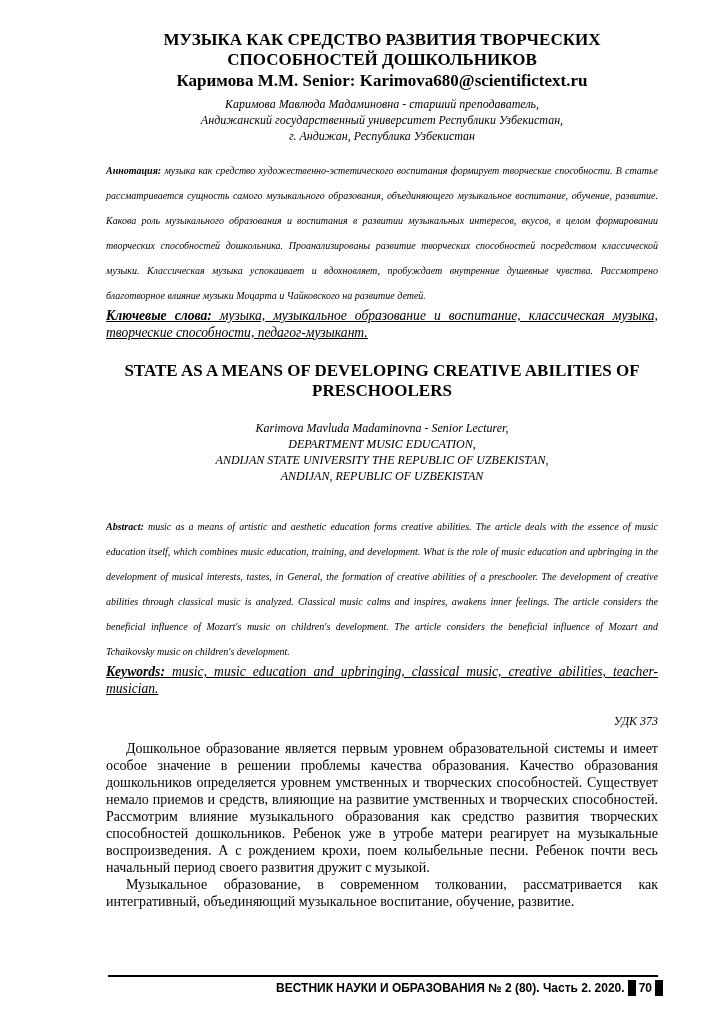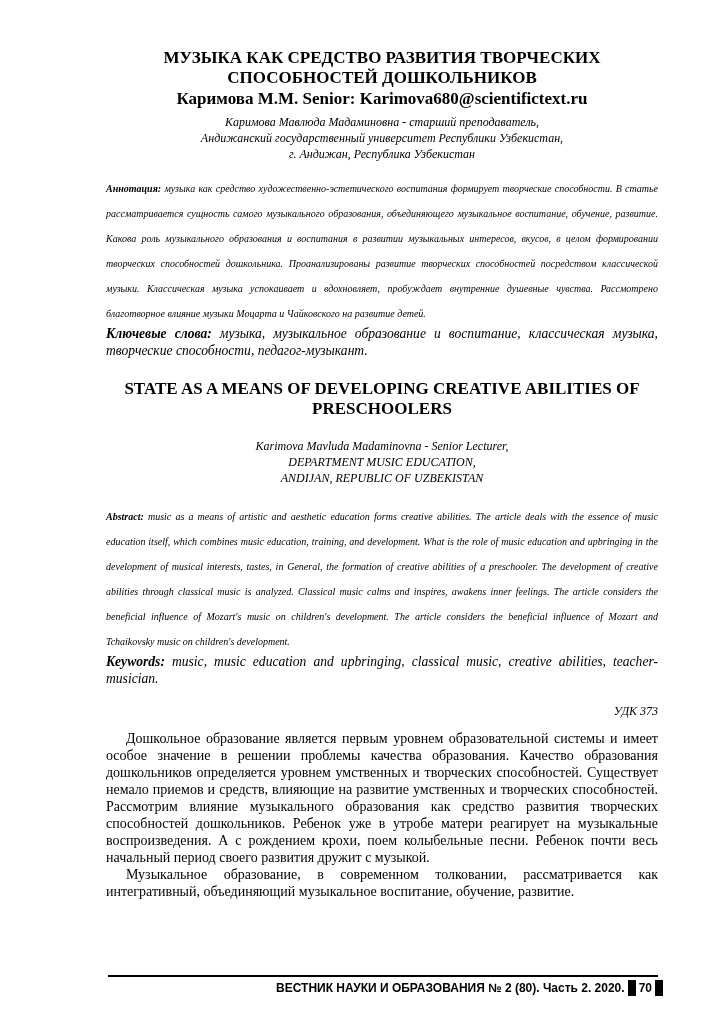--- a/index.html
+++ b/index.html
@@ -1,27 +1,27 @@
 <!DOCTYPE html>
 <html><head>
 <meta charset="utf-8">
 <style>
   html, body { margin: 0; padding: 0; background: #ffffff; }
   body { width: 709px; height: 1013px; position: relative; overflow: hidden; color: #000; font-family: "Liberation Serif", serif; }
-  .page { position: absolute; left: 106px; top: 48px; width: 552px; }
+  .page { position: absolute; left: 106px; top: 30px; width: 552px; }
   .title-ru { text-align: center; font-weight: bold; font-size: 17px; line-height: 20px; margin: 0; }
   .author-line { text-align: center; font-weight: bold; font-size: 17px; line-height: 21px; margin: 0; }
   .affil { text-align: center; font-style: italic; font-size: 12px; line-height: 16px; margin: 5px 0 0 0; }
   .affil span { display: block; }
   .abstract { text-align: justify; font-style: italic; font-size: 10px; line-height: 25px; margin: 14px 0 0 0; }
   .abstract b { font-weight: bold; }
-  .keywords { text-align: justify; font-style: italic; font-size: 13.6px; line-height: 16.6px; margin: 0; }
+  .keywords { text-align: justify; font-style: italic; font-size: 13.6px; line-height: 16.6px; margin: 0; text-decoration: underline; }
   .title-en { text-align: center; font-weight: bold; font-size: 17px; line-height: 20px; margin: 20px 0 0 0; }
   .affil-en { margin-top: 19px; }
-  .abstract-en { margin-top: 18px; font-style: italic; }
+  .abstract-en { margin-top: 30px; font-style: italic; }
   .udc { text-align: right; font-style: italic; font-size: 12px; line-height: 16px; margin: 16px 0 0 0; }
   .body-p { text-align: justify; font-size: 14px; line-height: 17px; margin: 0; text-indent: 20px; }
   .body-p.first { margin-top: 11px; }
   .footer-rule { position: absolute; left: 108px; top: 975px; width: 550px; height: 2px; background: #000; }
   .footer { position: absolute; right: 46px; top: 980px; font-family: "Liberation Sans", sans-serif; font-weight: bold; font-size: 12px; line-height: 16px; display: flex; align-items: center; }
   .footer .blk { display: inline-block; width: 8px; height: 16px; background: #000; margin: 0 3px; }
   .footer .blk.last { margin-right: 0; }
 </style>
 </head>
 <body>
@@ -44,20 +44,21 @@
   <p class="keywords"><b>Ключевые слова:</b><span> музыка, музыкальное образование и воспитание, классическая музыка, творческие способности, педагог-музыкант.</span></p>
 
   <p class="title-en">
     <span>STATE AS A MEANS OF DEVELOPING CREATIVE ABILITIES OF</span><br>
     <span>PRESCHOOLERS</span>
   </p>
 
   <div class="affil affil-en">
     <span>Karimova Mavluda Madaminovna - Senior Lecturer,</span>
     <span>DEPARTMENT MUSIC EDUCATION,</span>
+    <span>ANDIJAN STATE UNIVERSITY THE REPUBLIC OF UZBEKISTAN,</span>
     <span>ANDIJAN, REPUBLIC OF UZBEKISTAN</span>
   </div>
 
   <p class="abstract abstract-en"><b>Abstract:</b><span> music as a means of artistic and aesthetic education forms creative abilities. The article deals with the essence of music education itself, which combines music education, training, and development. What is the role of music education and upbringing in the development of musical interests, tastes, in General, the formation of creative abilities of a preschooler. The development of creative abilities through classical music is analyzed. Classical music calms and inspires, awakens inner feelings. The article considers the beneficial influence of Mozart's music on children's development. The article considers the beneficial influence of Mozart and Tchaikovsky music on children's development.</span></p>
   <p class="keywords"><b>Keywords:</b><span> music, music education and upbringing, classical music, creative abilities, teacher-musician.</span></p>
 
   <p class="udc">УДК 373</p>
 
   <p class="body-p first">Дошкольное образование является первым уровнем образовательной системы и имеет особое значение в решении проблемы качества образования. Качество образования дошкольников определяется уровнем умственных и творческих способностей. Существует немало приемов и средств, влияющие на развитие умственных и творческих способностей. Рассмотрим влияние музыкального образования как средство развития творческих способностей дошкольников. Ребенок уже в утробе матери реагирует на музыкальные воспроизведения. А с рождением крохи, поем колыбельные песни. Ребенок почти весь начальный период своего развития дружит с музыкой.</p>
   <p class="body-p">Музыкальное образование, в современном толковании, рассматривается как интегративный, объединяющий музыкальное воспитание, обучение, развитие.</p>

